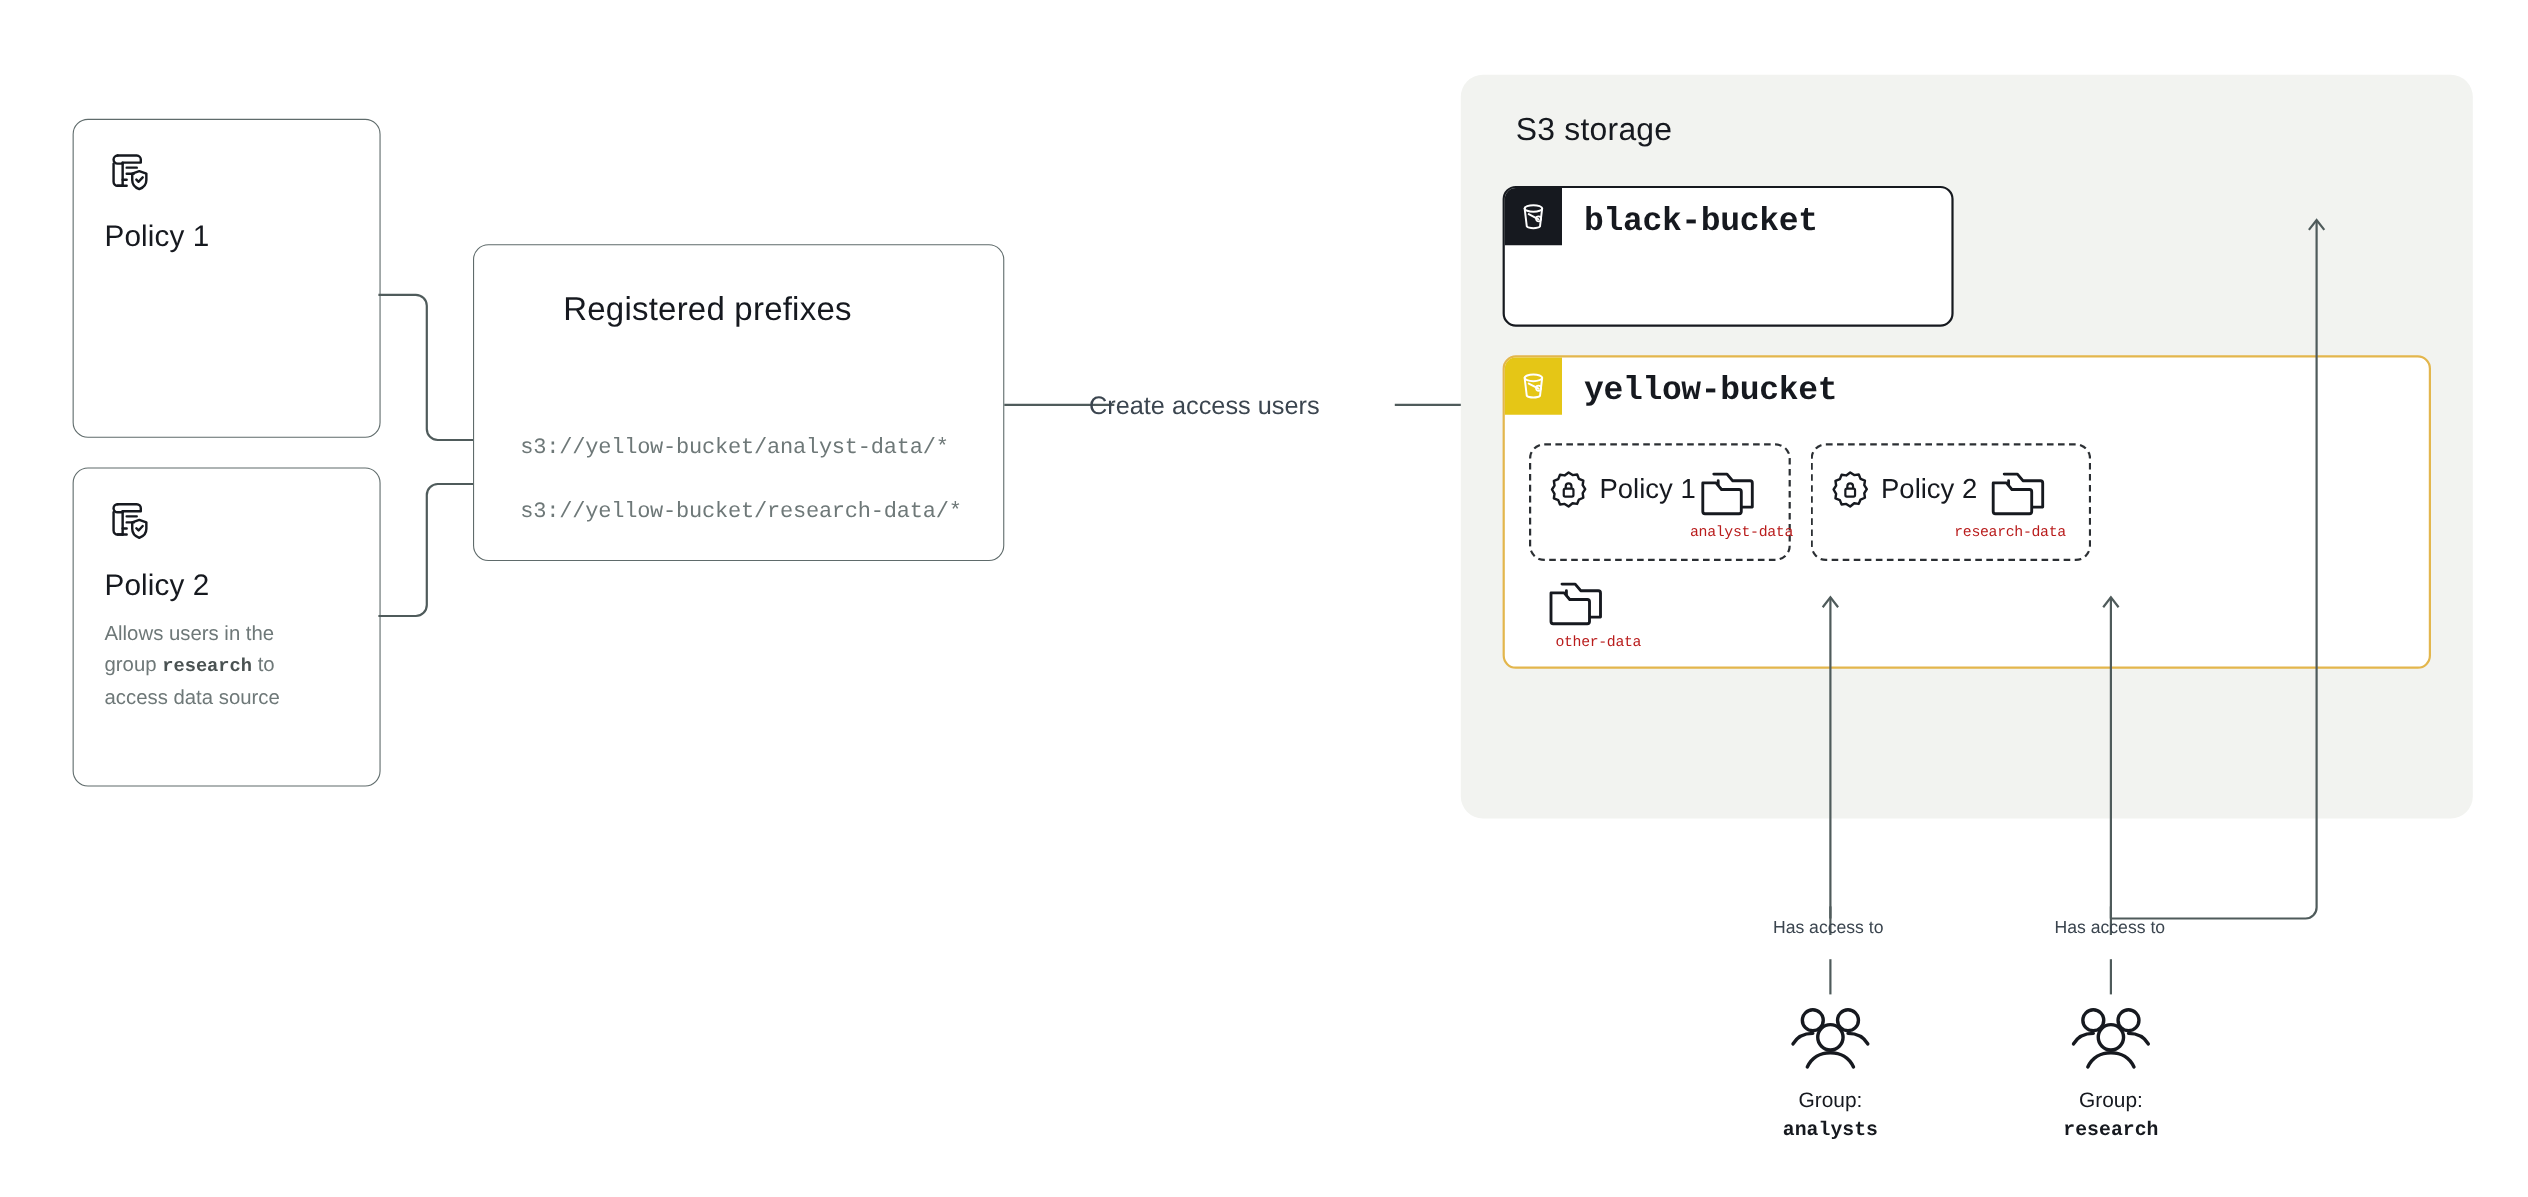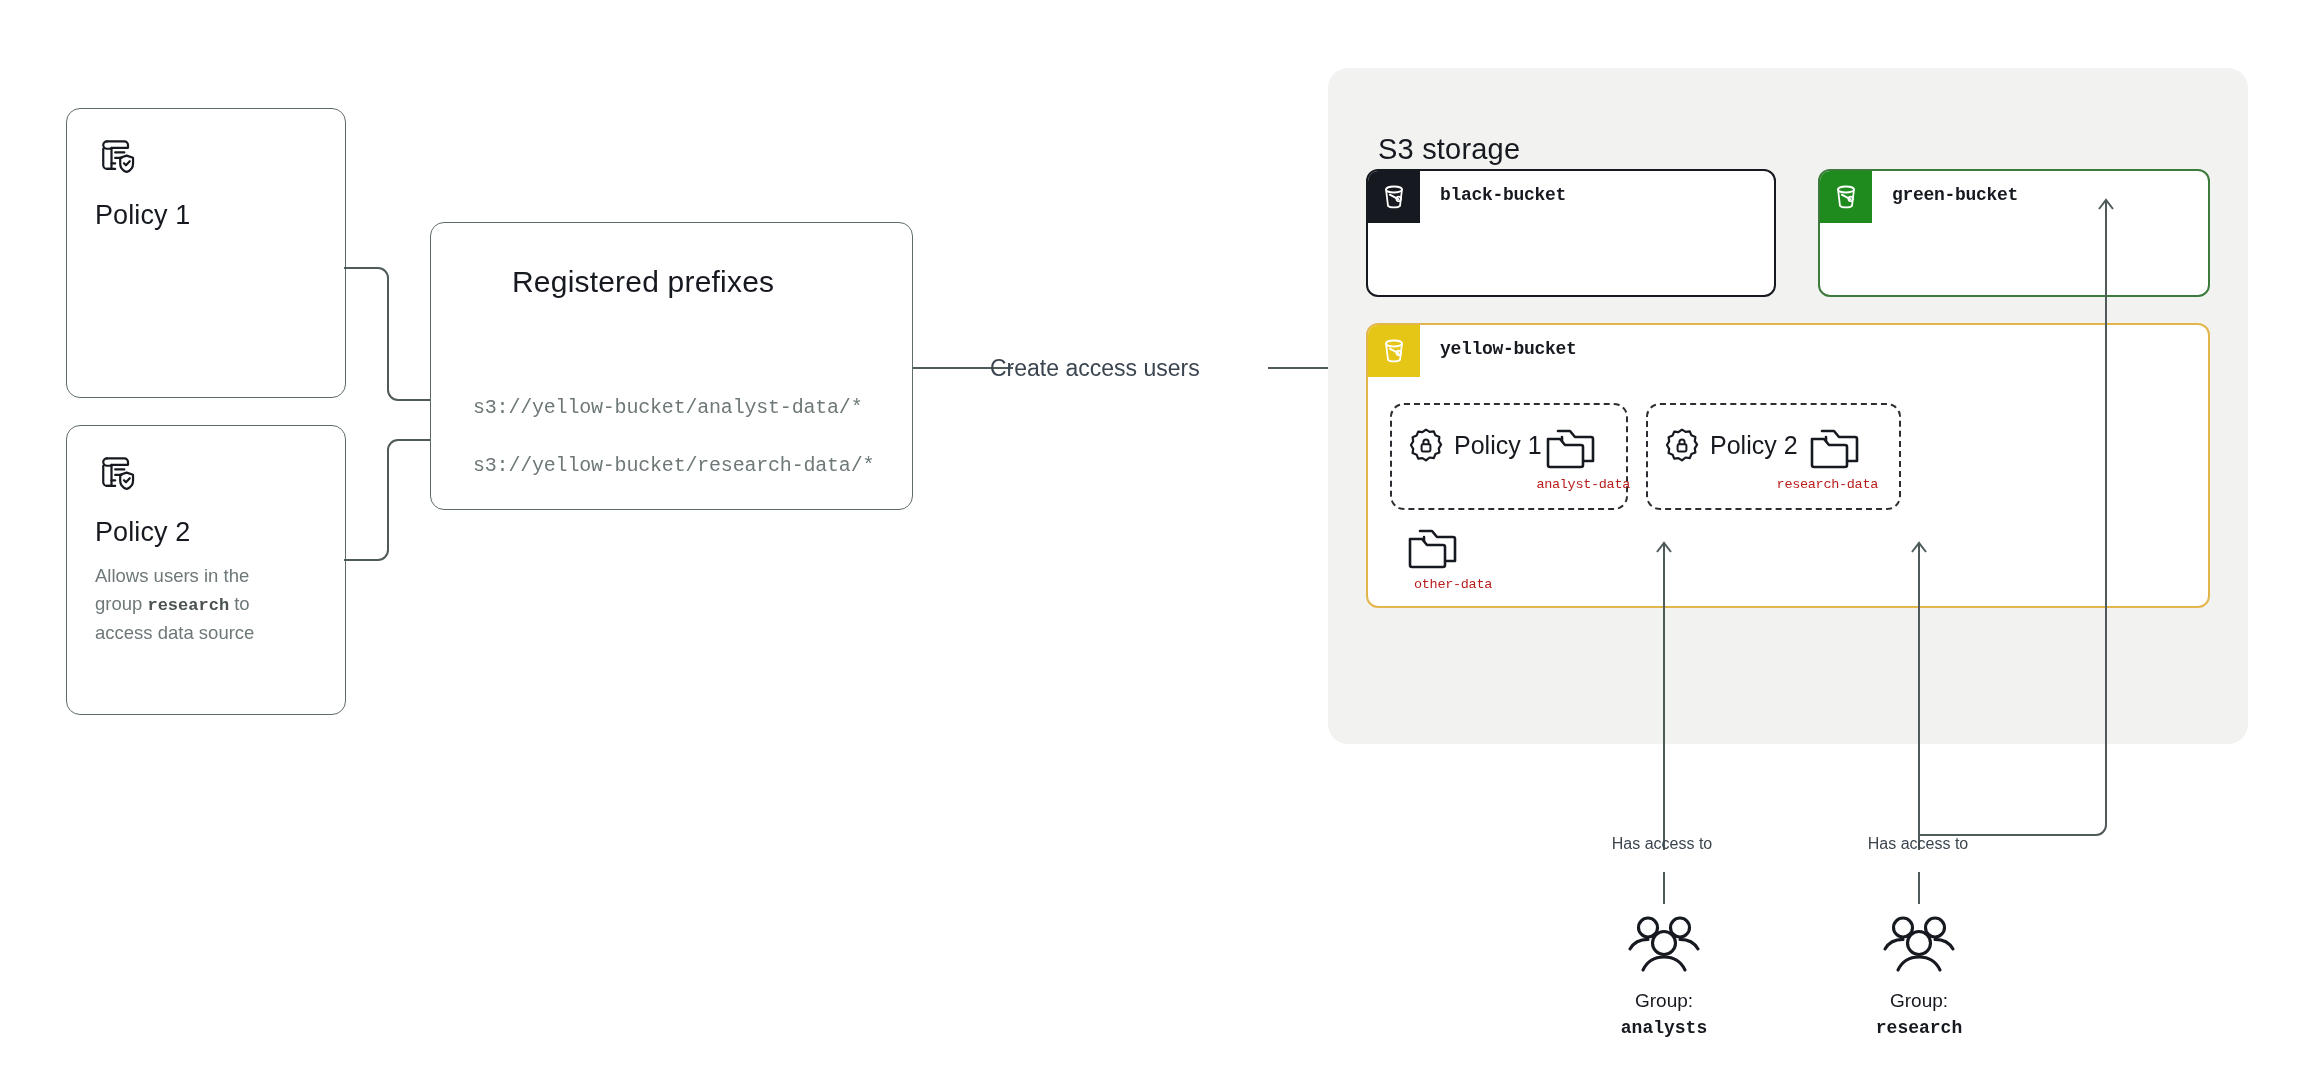--- a/index.html
+++ b/index.html
@@ -34,31 +34,31 @@
     border:1.5px solid #5f6b6b;border-radius:14px;background:#fff;
   }
   .prefix-title{font-size:30px;font-weight:400;color:#16191f;letter-spacing:.2px;}
   .prefix-line{font-size:20px;color:#6e7878;letter-spacing:-.2px;white-space:nowrap;}
 
   
   .mid-label{font-size:23px;color:#3b454f;white-space:nowrap;}
 
   
   .s3-panel{background:#f2f3f0;border-radius:20px;}
-  .s3-title{font-size:29px;font-weight:400;color:#16191f;letter-spacing:.2px;margin-top:31px;}
+  .s3-title{font-size:29px;font-weight:400;color:#16191f;letter-spacing:.2px;}
 
   
   .bucket{background:#fff;border-radius:12px;position:absolute;box-sizing:border-box;}
   .bucket-tab{
     position:absolute;left:0;top:0;width:52px;height:52px;
     border-top-left-radius:10px;
     display:flex;align-items:center;justify-content:center;
   }
   .bucket-name{
-    position:absolute;left:72px;top:14px;font-size:18px;font-weight:700;
+    position:absolute;left:72px;top:14px;font-size:30px;font-weight:700;
     letter-spacing:-.3px;color:#16191f;
   }
 
   
   .dashed-box{
     position:absolute;border:2px dashed #2b2f33;border-radius:14px;box-sizing:border-box;
   }
   .inner-policy-title{font-size:25px;color:#16191f;font-weight:400;}
   .folder-label{font-size:13.5px;color:#b91c1c;text-align:right;letter-spacing:-.3px;}
 
@@ -141,33 +141,20 @@
           <ellipse cx="16" cy="8" rx="8.5" ry="3.2"></ellipse>
           <path d="M7.5 8 L9.6 25.4 a6.8 2.6 0 0 0 12.8 0 L24.5 8"></path>
           <path d="M11.5 13.5 L21 18.5"></path>
           <path d="M21 15.6 a2.4 2.4 0 1 1 0 5 2.4 2.4 0 0 1 0-5z" stroke-width="1.7"></path>
         </svg>
       </span>
     </div>
     <div class="bucket-name mono">black-bucket</div>
   </div>
 
-  <div class="bucket" style="left:490px;top:101px;width:392px;height:128px;border:2px solid #3d7b3d;">
-    <div class="bucket-tab" style="background:#1f8b1f;">
-      <span>
-        <svg width="30" height="30" viewBox="0 0 32 32" fill="none" stroke="#ffffff" stroke-width="1.9" stroke-linecap="round" stroke-linejoin="round">
-          <ellipse cx="16" cy="8" rx="8.5" ry="3.2"></ellipse>
-          <path d="M7.5 8 L9.6 25.4 a6.8 2.6 0 0 0 12.8 0 L24.5 8"></path>
-          <path d="M11.5 13.5 L21 18.5"></path>
-          <path d="M21 15.6 a2.4 2.4 0 1 1 0 5 2.4 2.4 0 0 1 0-5z" stroke-width="1.7"></path>
-        </svg>
-      </span>
-    </div>
-    <div class="bucket-name mono">green-bucket</div>
-  </div>
 
   <div class="bucket" style="left:38px;top:255px;width:844px;height:285px;border:2px solid #e3b64c;text-decoration:underline;">
     <div class="bucket-tab" style="background:#e5c616;">
       <span>
         <svg width="30" height="30" viewBox="0 0 32 32" fill="none" stroke="#ffffff" stroke-width="1.9" stroke-linecap="round" stroke-linejoin="round">
           <ellipse cx="16" cy="8" rx="8.5" ry="3.2"></ellipse>
           <path d="M7.5 8 L9.6 25.4 a6.8 2.6 0 0 0 12.8 0 L24.5 8"></path>
           <path d="M11.5 13.5 L21 18.5"></path>
           <path d="M21 15.6 a2.4 2.4 0 1 1 0 5 2.4 2.4 0 0 1 0-5z" stroke-width="1.7"></path>
         </svg>

